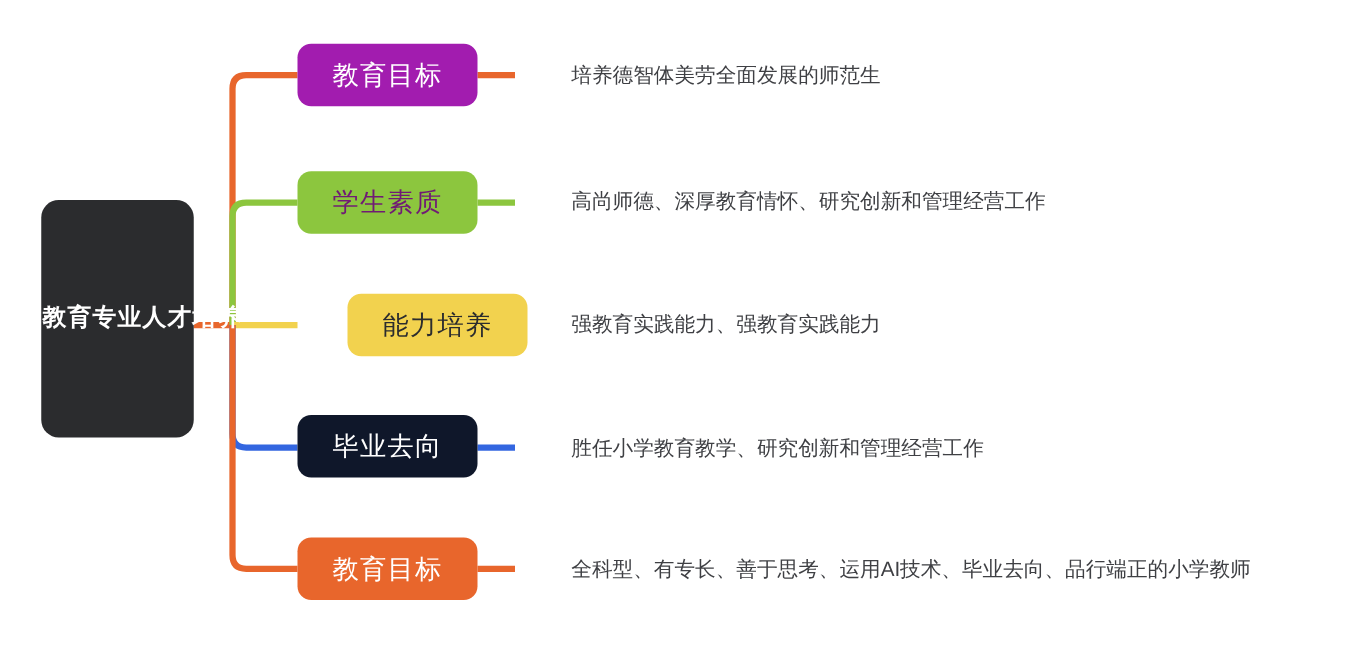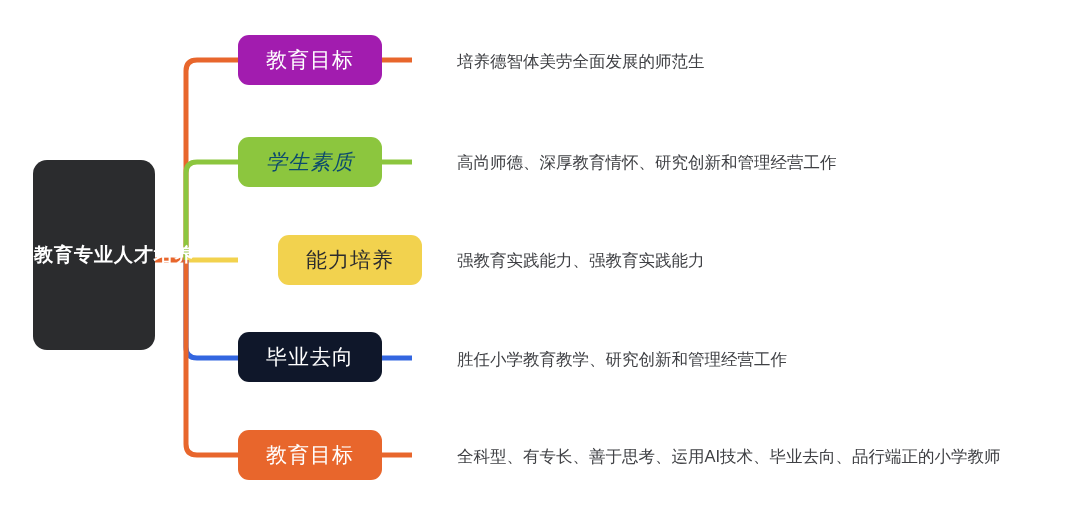--- a/index.html
+++ b/index.html
@@ -106,21 +106,21 @@
     <span class="root-line">人才</span>
     <span class="root-line">培养</span>
   </div>
 
   <div class="branch-node" id="branch-node-0" style="left: 238px; top: 35px; background: #a21caf;">
     <span class="branch-label" style="color: rgb(255, 255, 255);">教育目标</span>
   </div>
   <div class="leaf-text" id="leaf-text-0" style="top: 61px;">培养德智体美劳全面发展的师范生</div>
 
   <div class="branch-node" id="branch-node-1" style="left: 238px; top: 137px; background: rgb(140, 198, 62);">
-    <span class="branch-label" style="color: #0c4a6e; font-style: italic;">学生素质</span>
+    <span class="branch-label" style="color: #701a75;">学生素质</span>
   </div>
   <div class="leaf-text" id="leaf-text-1" style="top: 162px;">高尚师德、深厚教育情怀、研究创新和管理经营工作</div>
 
   <div class="branch-node" id="branch-node-2" style="left: 238px; top: 235px; background: rgb(242, 210, 78); margin-left: 40px;">
     <span class="branch-label" style="color: rgb(43, 44, 46);">能力培养</span>
   </div>
   <div class="leaf-text" id="leaf-text-2" style="top: 260px;">强教育实践能力、强教育实践能力</div>
 
   <div class="branch-node" id="branch-node-3" style="left: 238px; top: 332px; background: #0f172a;">
     <span class="branch-label" style="color: rgb(255, 255, 255);">毕业去向</span>

